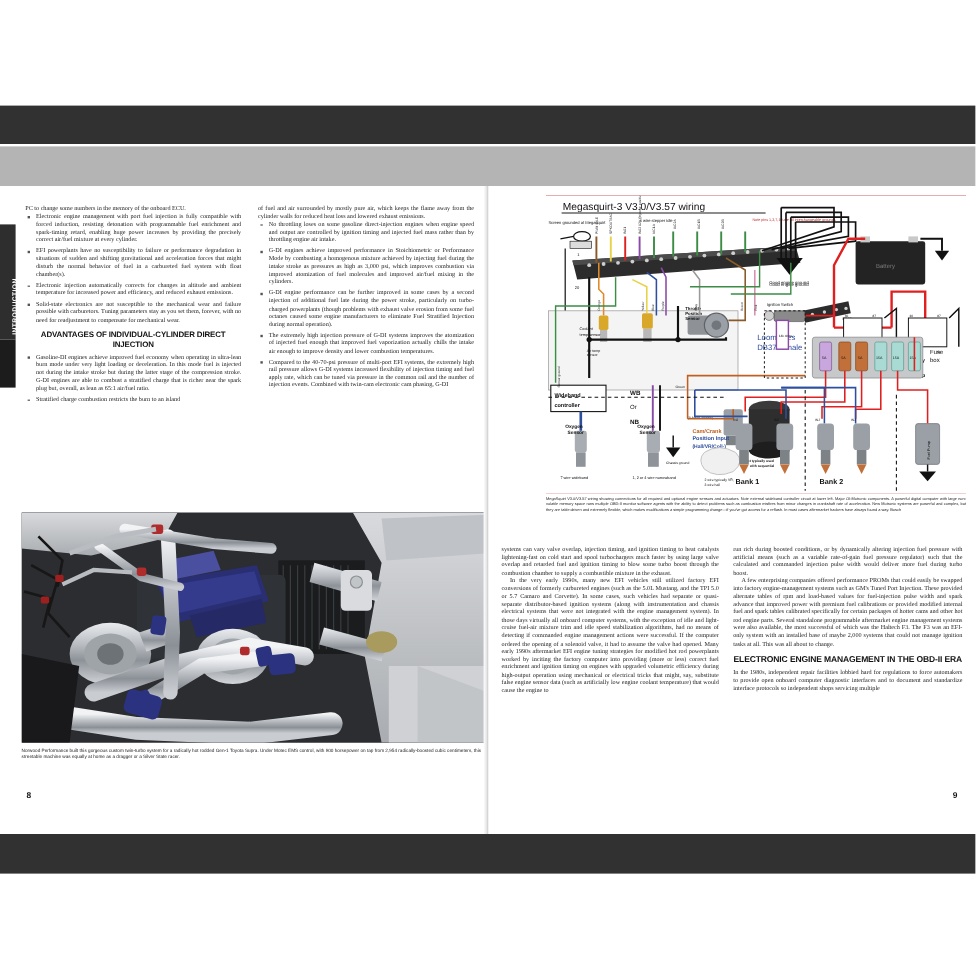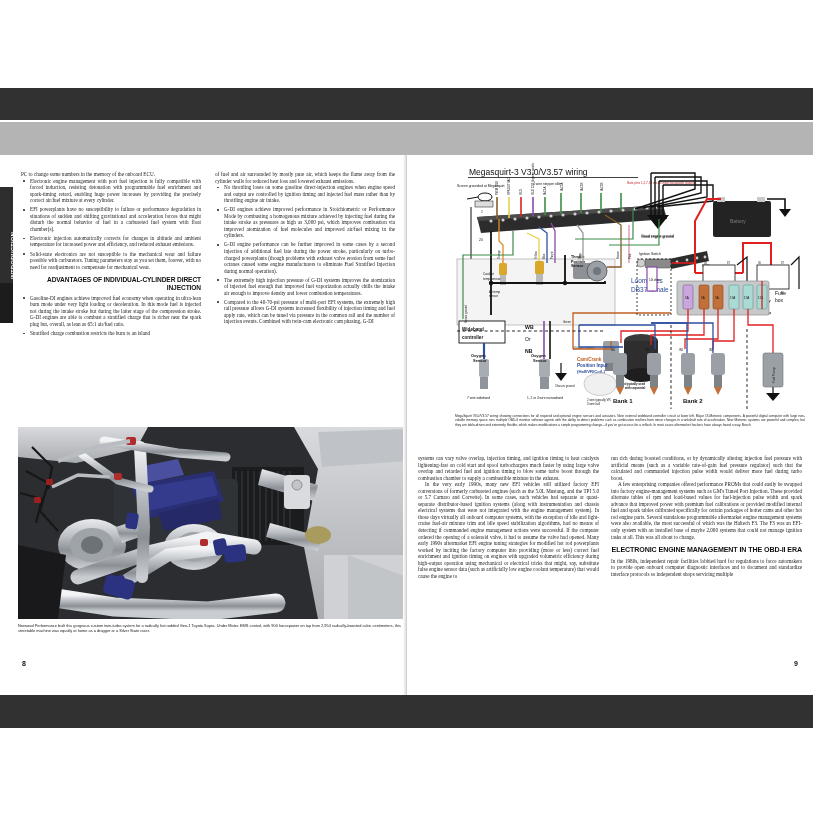--- a/index.html
+++ b/index.html
@@ -33,21 +33,21 @@
   
   .col{position:absolute;font-size:5.15px;line-height:6.55px;color:#1c1c1c;text-align:justify;}
   .col p{margin:0 0 0 0;}
   .col p.indent{text-indent:7px;}
   .bullets{list-style:none;margin:0;padding:0;}
   .bullets li{position:relative;padding-left:9px;margin:0 0 2.5px 0;}
   .bullets li:before{content:"";position:absolute;left:2px;top:2.6px;width:1.7px;height:1.7px;background:#555;}
   h2.sect{
     font-family:"Liberation Sans",sans-serif;font-weight:bold;
     font-size:6.6px;line-height:7.8px;letter-spacing:-.1px;
-    margin:6px 0 3px 0;color:#111;text-align:right;
+    margin:6px 0 3px 0;color:#111;text-align:center;
   }
   h2.sect.big{font-size:7.1px;line-height:8.4px;}
 
   
   #l-col1{left:21px;top:16px;width:180px;}
   #l-col2{left:215px;top:16px;width:180px;}
   
   #r-col1{left:11px;top:300px;width:181px;}
   #r-col2{left:204px;top:300px;width:191px;}
 

